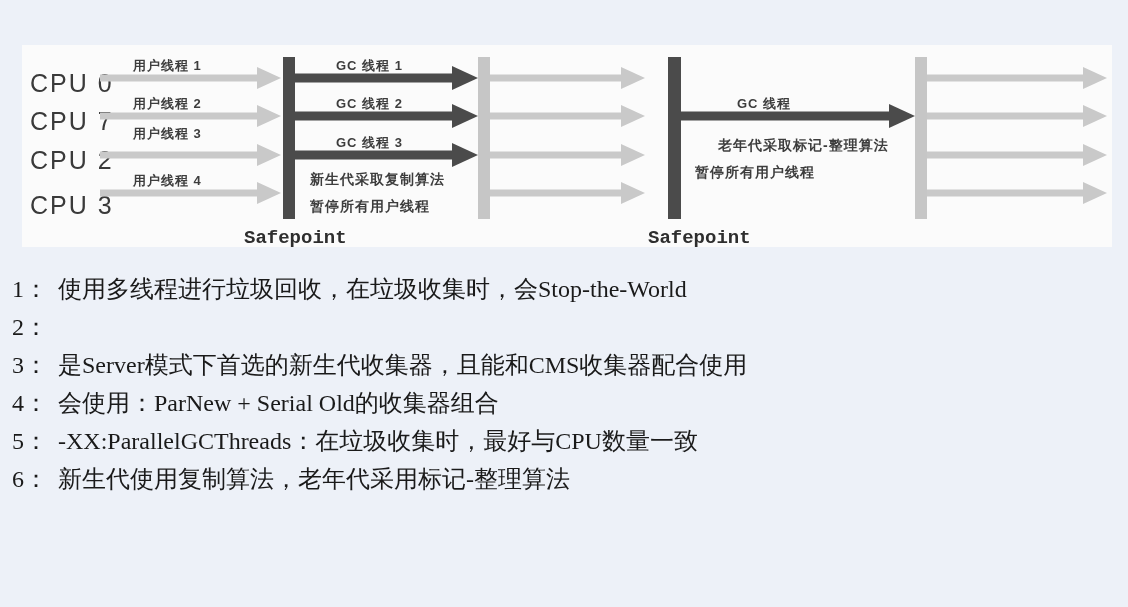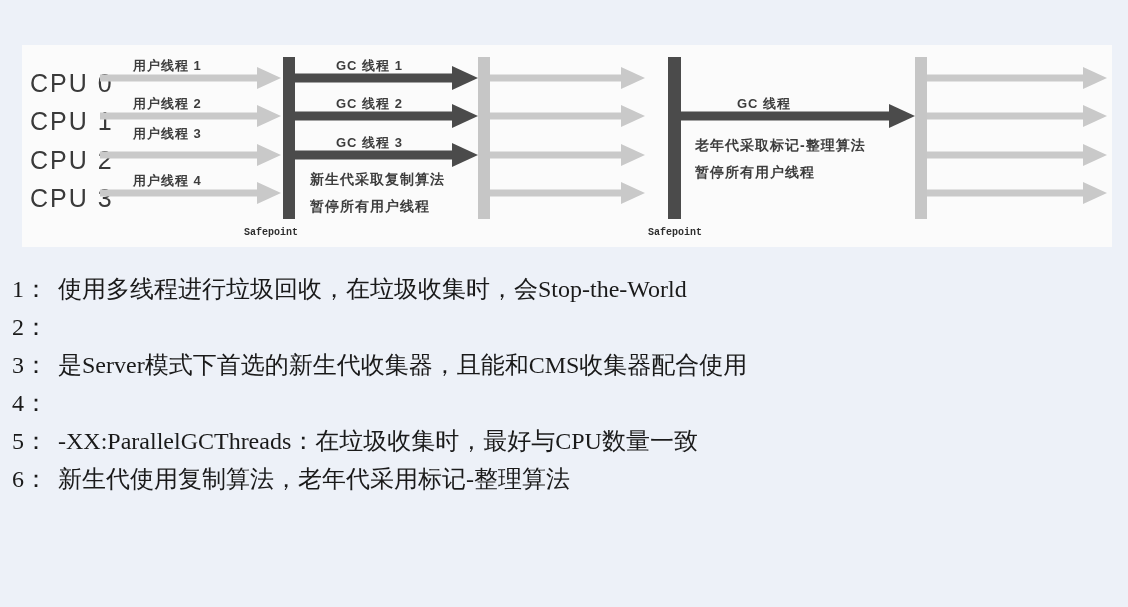--- a/index.html
+++ b/index.html
@@ -26,21 +26,21 @@
   }
   .dlabel{
     font-family:"Liberation Sans",sans-serif;font-weight:bold;font-size:13px;
     color:var(--label-color);white-space:nowrap;letter-spacing:1px;
   }
   .note{
     font-family:"Liberation Sans",sans-serif;font-weight:bold;font-size:14px;
     color:var(--label-color);white-space:nowrap;letter-spacing:1px;
   }
   .safepoint{
-    font-family:"Liberation Mono",monospace;font-weight:bold;font-size:10px;color:#2e2e2e;
+    font-family:"Liberation Mono",monospace;font-weight:bold;font-size:19px;color:#2e2e2e;
     white-space:nowrap;
   }
   .vbar{top:12px;height:162px;}
   .vbar.dark{background:var(--arrow-dark);}
   .vbar.light{background:var(--bar-light);}
   .arrow{height:22px;}
   .arrow .shaft{left:0;right:22px;top:50%;transform:translateY(-50%);height:7px;background:var(--arrow-light);}
   .arrow .head{
     right:0;top:50%;transform:translateY(-50%);width:0;height:0;
     border-top:11px solid transparent;border-bottom:11px solid transparent;
@@ -63,23 +63,23 @@
 <body>
 
 <div class="title-row">
   <span class="bullet"></span>
   <span class="title">ParNew（并行）收集器</span>
 </div>
 
 <div class="diagram">
 
   <span class="cpu" style="left:8px;top:24px">CPU 0</span>
-  <span class="cpu" style="left:8px;top:62px">CPU 1</span>
+  <span class="cpu" style="left:8px;top:62px">CPU 7</span>
   <span class="cpu" style="left:8px;top:101px">CPU 2</span>
-  <span class="cpu" style="left:8px;top:139px">CPU 3</span>
+  <span class="cpu" style="left:8px;top:146px">CPU 3</span>
 
   <span class="dlabel" style="left:111px;top:12px">用户线程 1</span>
   <span class="dlabel" style="left:111px;top:50px">用户线程 2</span>
   <span class="dlabel" style="left:111px;top:80px">用户线程 3</span>
   <span class="dlabel" style="left:111px;top:127px">用户线程 4</span>
 
   <div class="arrow" style="left:78px;top:22px;width:181px">
       <i class="shaft"></i>
       <i class="head"></i>
     </div>
@@ -137,21 +137,21 @@
       <i class="head"></i>
     </div>
 
   <div class="vbar dark" style="left:646px;width:13px"></div>
 
   <span class="dlabel" style="left:715px;top:50px">GC 线程</span>
   <div class="arrow dark" style="left:659px;top:59px;width:234px">
       <i class="shaft"></i>
       <i class="head"></i>
     </div>
-  <span class="note" style="left:673px;top:92px">老年代采取标记-整理算法</span>
+  <span class="note" style="left:696px;top:92px">老年代采取标记-整理算法</span>
   <span class="note" style="left:673px;top:119px">暂停所有用户线程</span>
 
   <div class="vbar light" style="left:893px;width:12px"></div>
 
   <div class="arrow" style="left:905px;top:22px;width:180px">
       <i class="shaft"></i>
       <i class="head"></i>
     </div>
   <div class="arrow" style="left:905px;top:60px;width:180px">
       <i class="shaft"></i>
@@ -184,20 +184,21 @@
   </div>
   <div class="item">
     <span class="num">3：</span>
     <div class="lines">
         <div>是Server模式下首选的新生代收集器，且能和CMS收集器配合使用</div>
       </div>
   </div>
   <div class="item">
     <span class="num">4：</span>
     <div class="lines">
+      <div>会使用：ParNew + Serial Old的收集器组合</div>
     </div>
   </div>
   <div class="item">
     <span class="num">5：</span>
     <div class="lines">
         <div>-XX:ParallelGCThreads：在垃圾收集时，最好与CPU数量一致</div>
       </div>
   </div>
   <div class="item">
     <span class="num">6：</span>

